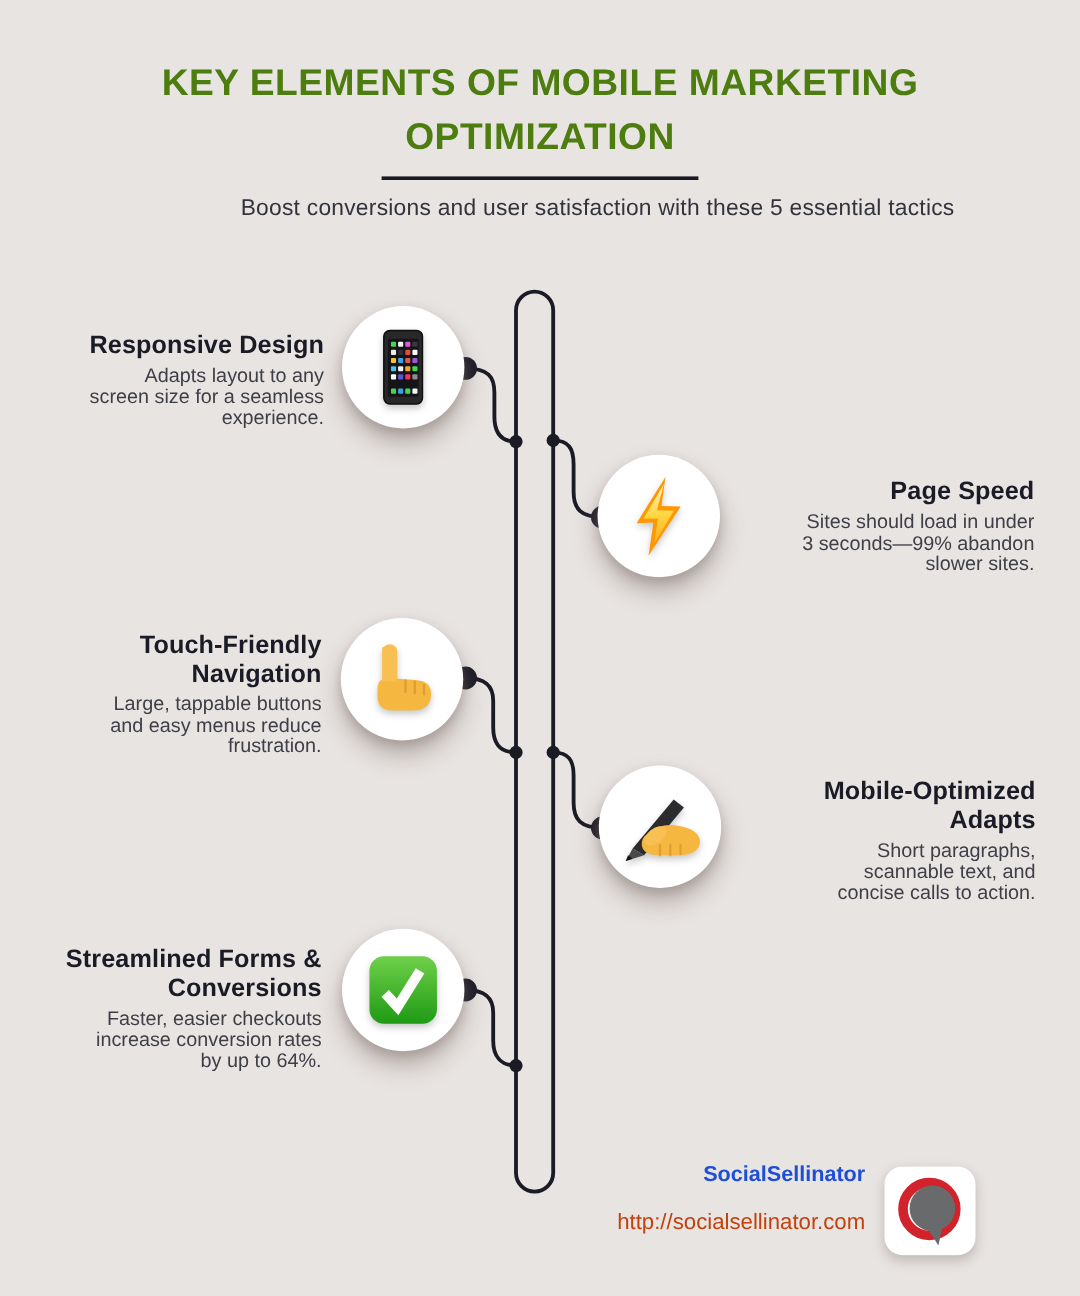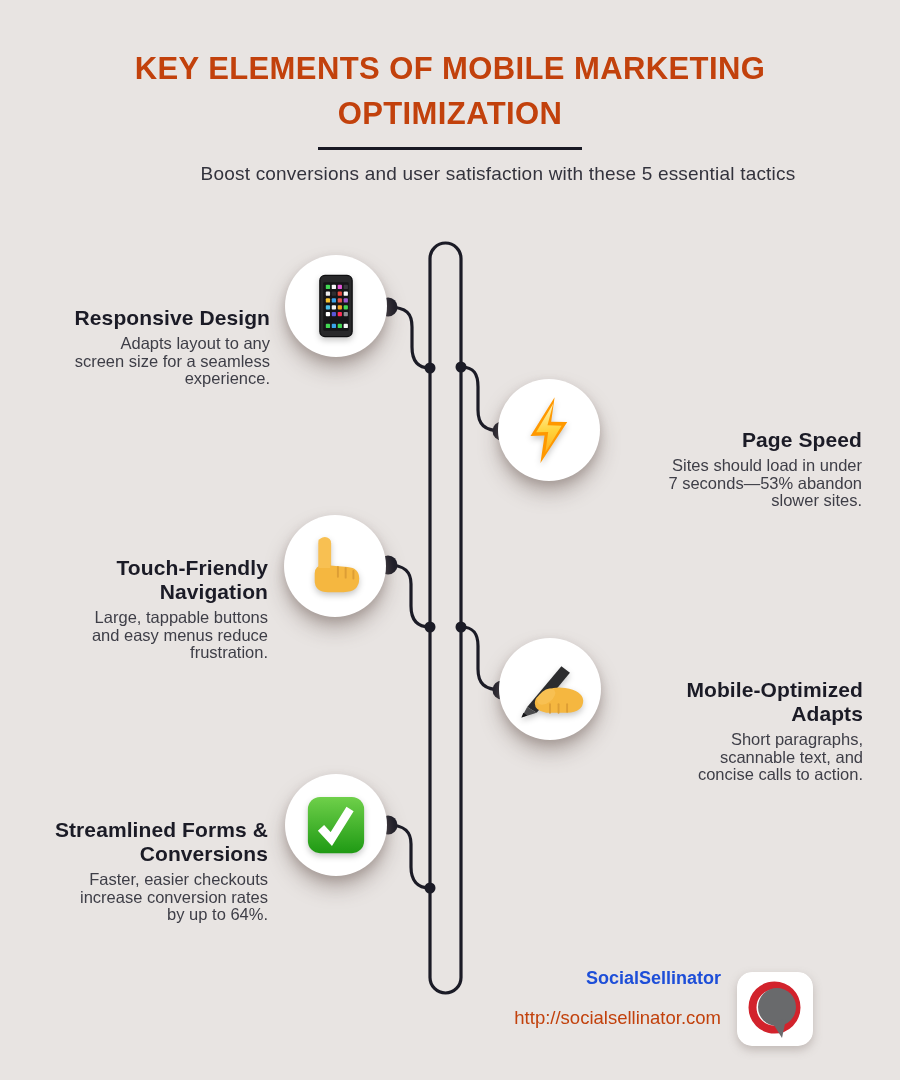--- a/index.html
+++ b/index.html
@@ -5,42 +5,42 @@
   html,body{margin:0;padding:0;}
   body{font-family:"Liberation Sans", sans-serif; background:#b9b5b4;}
   #canvas{
     position:relative; width:900px; height:1080px; margin:0 auto;
     background:#e8e4e2; overflow:hidden;
   }
   
   .title{
     position:absolute; left:0; top:46px; width:900px; text-align:center;
     font-size:31px; line-height:45px; font-weight:bold; letter-spacing:.4px;
-    color:#c2410c;
+    color:#4d7c0f;
   }
   .title-underline{
     position:absolute; left:318px; top:147px; width:264px; height:3px;
     background:#191924;
   }
   .subtitle{
     position:absolute; left:0; top:163px; width:900px; text-align:center;
     font-size:19px; color:#33333d; letter-spacing:.2px;padding-left:48px;
   }
   
   .spine-svg{position:absolute; left:0; top:0; pointer-events:none;}
   
   .node{
     position:absolute; width:102px; height:102px; border-radius:50%;
     background:#ffffff;
     box-shadow:0 12px 20px rgba(125,110,105,.48), 0 4px 8px rgba(125,110,105,.30);
     display:flex; align-items:center; justify-content:center; z-index:3;
   }
   .node svg{filter:drop-shadow(0 3px 3px rgba(0,0,0,.22));}
   
-  .tblock{position:absolute; z-index:2;margin-top:30px;}
+  .tblock{position:absolute; z-index:2;}
   .tblock.right{text-align:right;}
   .tblock.left{text-align:right;}
   .item-title{
     font-size:21px; line-height:24px; font-weight:bold; color:#1b1b26;
     white-space:pre-line; letter-spacing:.1px;
   }
   .item-desc{
     margin-top:5px; font-size:16.5px; line-height:17.5px; color:#3e3e47;
     white-space:pre-line;
   }
@@ -143,21 +143,21 @@
       </defs>
       <g transform="rotate(-6 26 33)">
         <path d="M 35 1 L 7 37 L 21 38 L 14 65 L 45 27 L 29 25 Z" fill="#ff9800"></path>
         <path d="M 33 7 L 13 34 L 25 35 L 20 55 L 39 30 L 25 28 Z" fill="url(#boltg)"></path>
       </g>
     </svg>
   </div>
   <div class="tblock left" style="left:622px; top:398px; width:240px;">
     <div class="item-title">Page Speed</div>
     <div class="item-desc">Sites should load in under
-7 seconds—53% abandon
+3 seconds—99% abandon
 slower sites.</div>
   </div>
 
   <div class="node" style="left:284px; top:515px;">
     <svg width="62" height="62" viewBox="0 0 64 64">
       <rect x="15" y="2" width="13" height="38" rx="6.5" fill="#f8c052"></rect>
       <path d="M 11 40 Q 11 31 21 31 L 45 33 Q 57 34 57 45 Q 57 59 41 59 L 25 59 Q 11 59 11 47 Z" fill="#f5b740"></path>
       <path d="M 15 5 Q 21 1 27 5 L 27 34 L 15 34 Z" fill="#f8c052"></path>
       <g stroke="#dd9e35" stroke-width="2" stroke-linecap="round" fill="none">
         <path d="M 35 33 L 35 43"></path>

